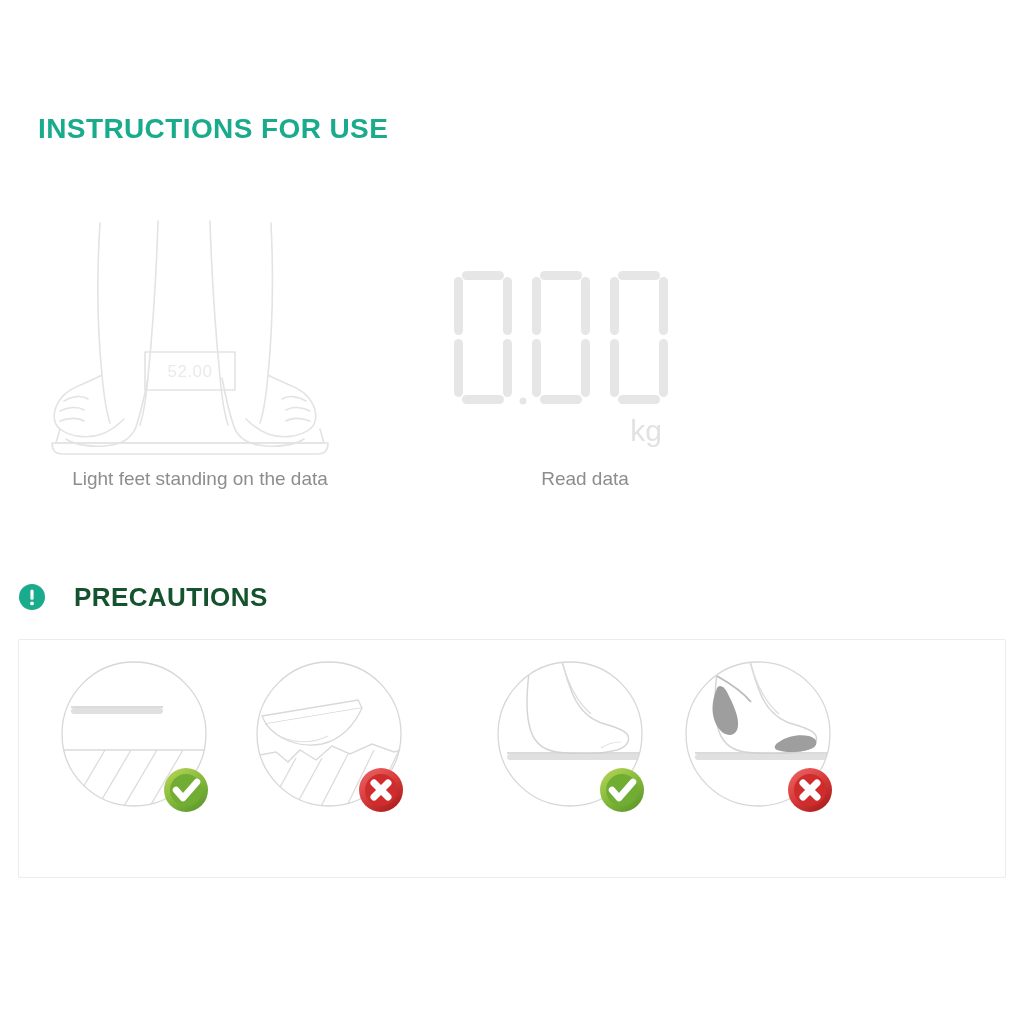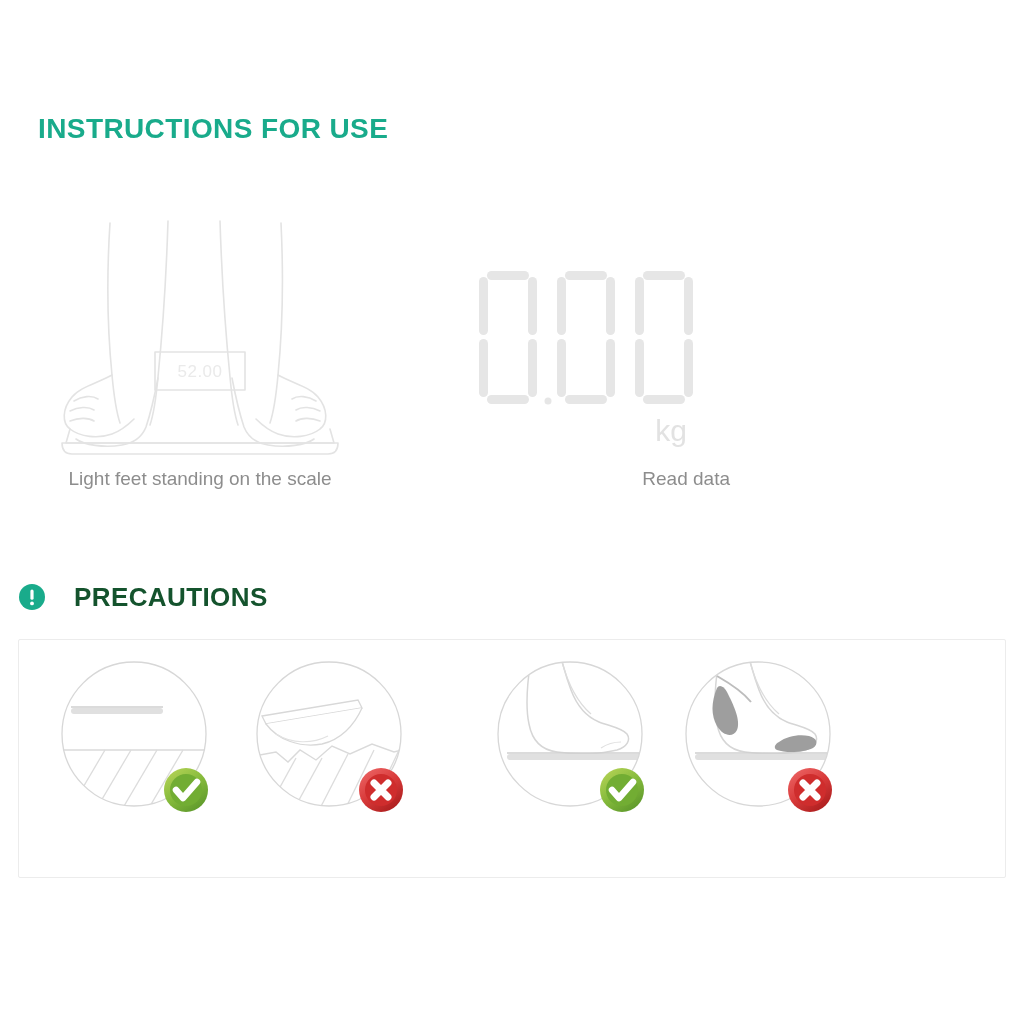--- a/index.html
+++ b/index.html
@@ -66,31 +66,30 @@
     position: absolute;
     top: 0;
   }
   #step-scale  { left: 40px;  width: 320px; }
   #step-read   { left: 440px; width: 290px; }
 
   .step-figure {
     height: 245px;
     display: flex;
     align-items: flex-end;
-    justify-content: center;
   }
   .step-caption {
     text-align: center;
     font-size: 19px;
     color: #8d8d8d;
     margin-top: 8px;
     white-space: nowrap;
     font-family: "Liberation Sans", sans-serif;
   }
-  #step-read .step-caption { text-align: right; }
+  #step-read .step-caption { text-align: center; }
 
   
   #precautions-panel {
     position: absolute;
     left: 18px;
     top: 639px;
     width: 988px;
     height: 239px;
     border: 1px solid #ececec;
     border-radius: 2px;
@@ -148,21 +147,21 @@
 
           <path d="M20 214 L16 228 L284 228 L280 214"></path>
           <path d="M12 228 C12 236 16 239 22 239 L278 239 C284 239 288 236 288 228 Z"></path>
 
           <path d="M105 137 L195 137 L195 175 L105 175 Z"></path>
         </g>
 
         <text x="150" y="162" text-anchor="middle" font-family="'Liberation Sans', sans-serif" font-size="17" fill="#eaeaea" letter-spacing="0.5">52.00</text>
       </svg>
     </div>
-    <div class="step-caption">Light feet standing on the scale</div>
+    <div class="step-caption">Light feet standing on the data</div>
   </div>
 
   <div class="step" id="step-read">
     <div class="step-figure">
       <svg width="240" height="245" viewBox="0 0 240 245" aria-hidden="true">
         <g fill="#e6e6e6">
 
           <rect x="22" y="56" width="42" height="9" rx="4.5"></rect>
           <rect x="14" y="62" width="9" height="58" rx="4.5"></rect>
           <rect x="63" y="62" width="9" height="58" rx="4.5"></rect>

